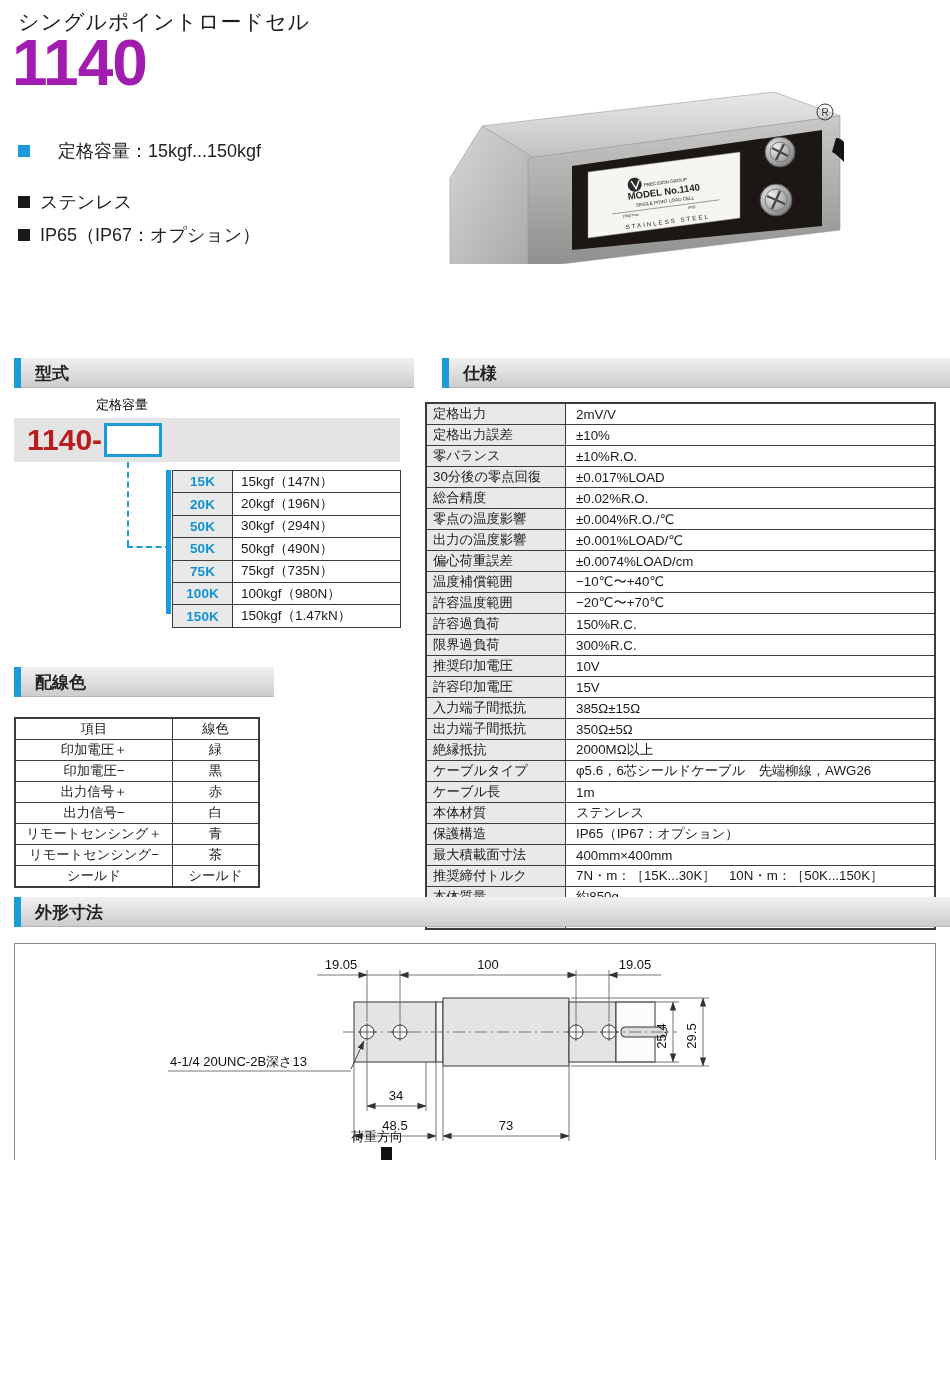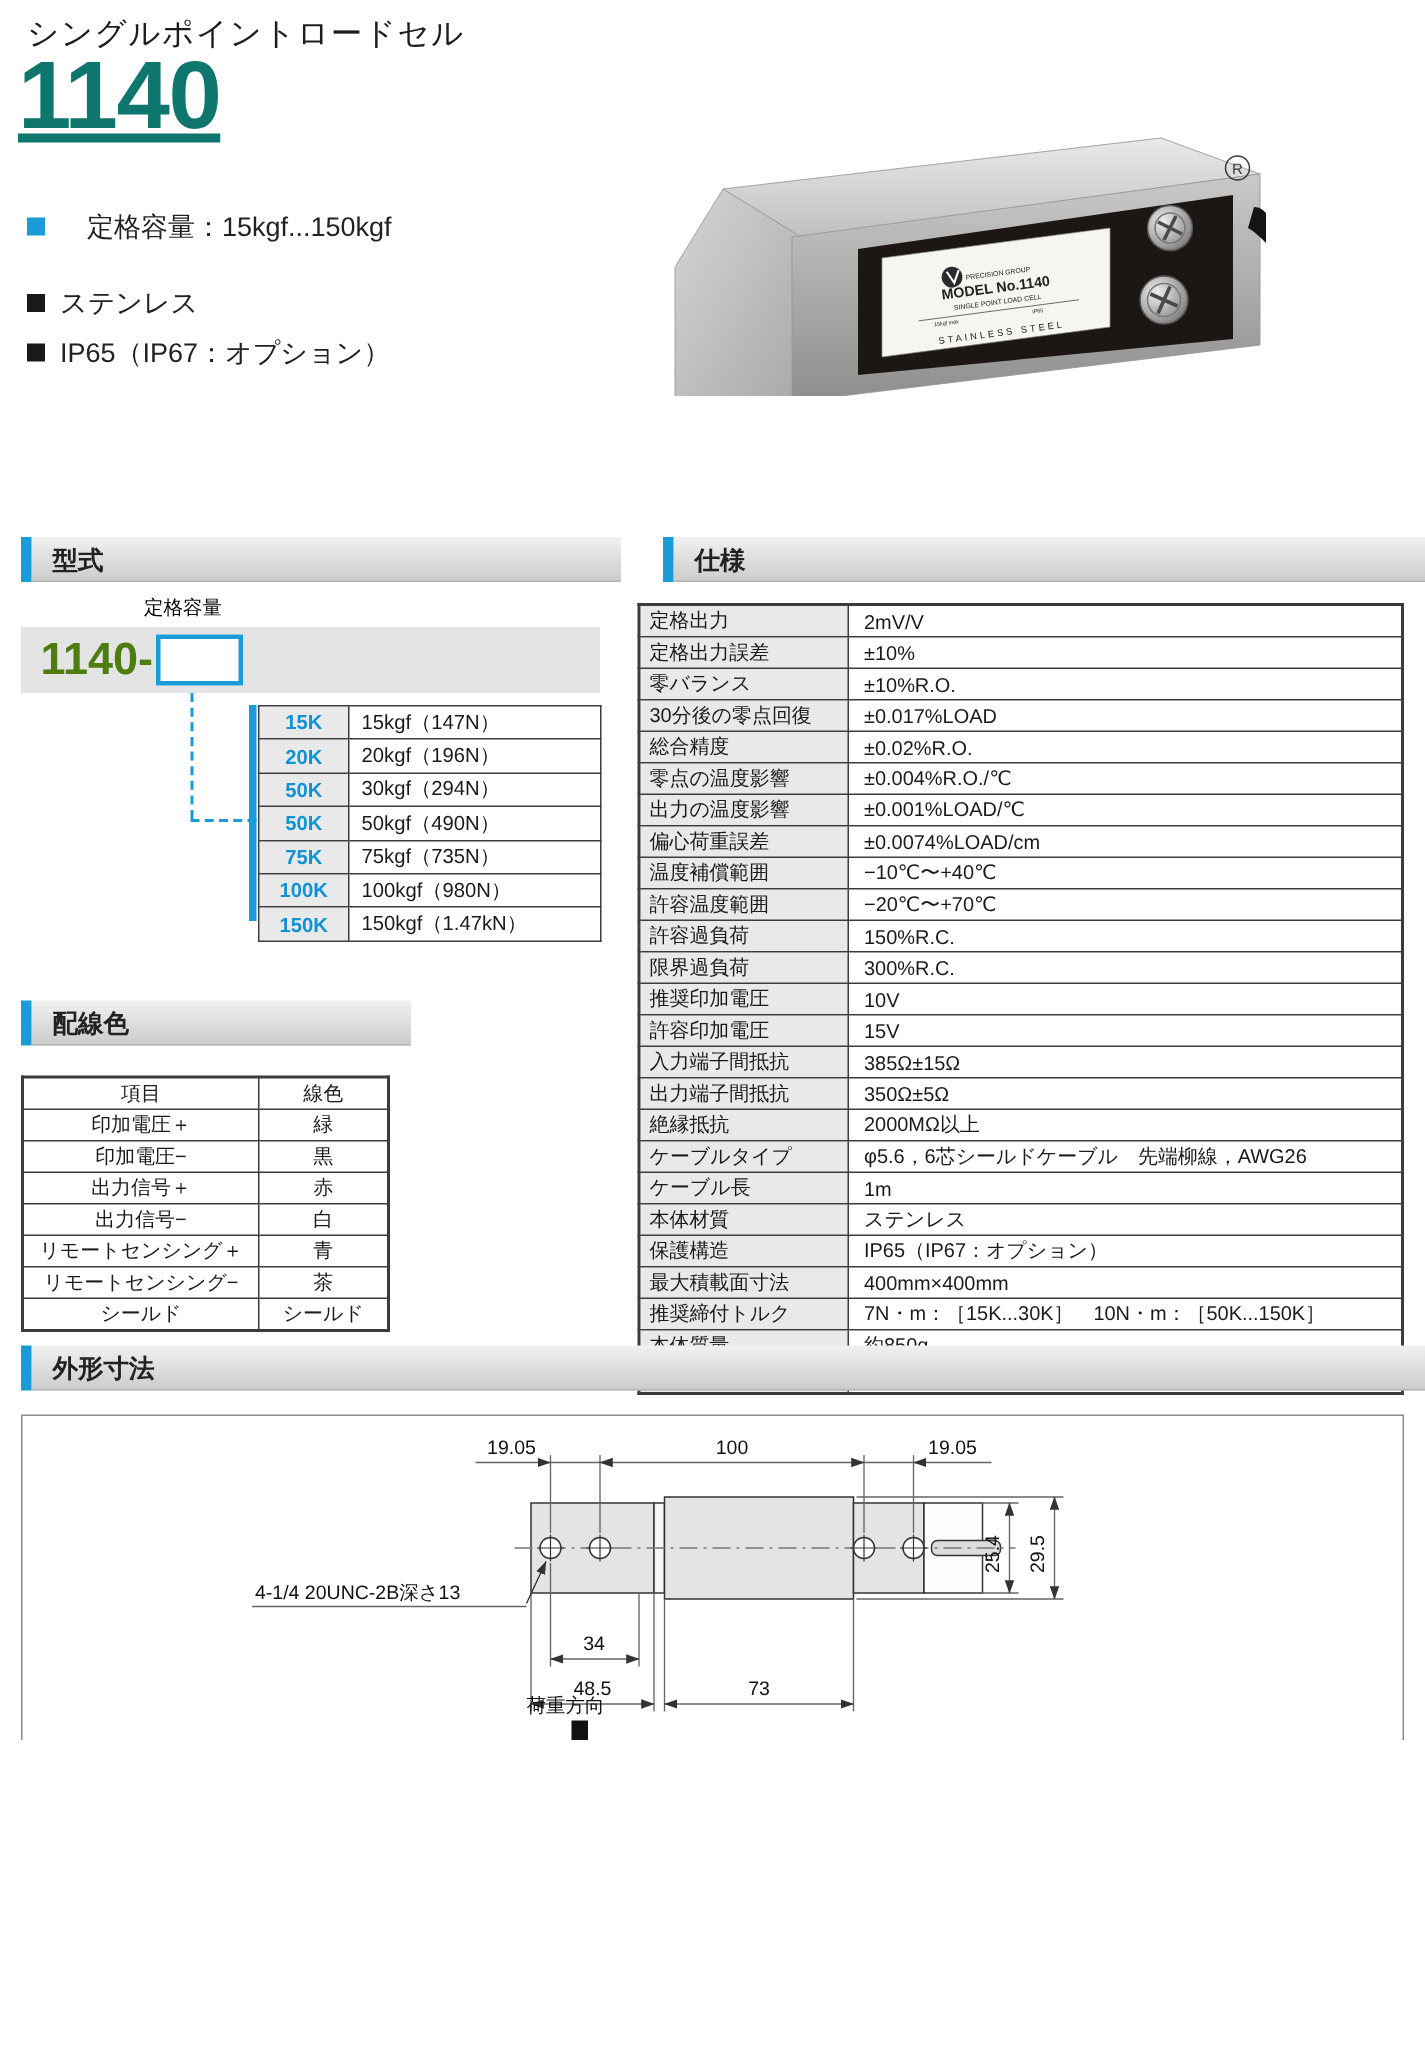--- a/index.html
+++ b/index.html
@@ -2,33 +2,33 @@
 <html lang="ja"><head>
 <meta charset="utf-8">
 <style>
   html,body{margin:0;padding:0;background:#fff;}
   body{font-family:"Liberation Sans","DejaVu Sans",sans-serif;color:#1a1a1a;}
   #page{position:relative;width:950px;height:1160px;background:#fff;overflow:hidden;}
   .abs{position:absolute;}
 
   
   .page-title{left:18px;top:8px;font-size:21px;letter-spacing:1px;color:#1c1c1c;}
-  .model-big{left:12px;top:26px;font-size:64px;font-weight:800;letter-spacing:-1px;color:#0f766e;text-decoration:underline;}
+  .model-big{left:12px;top:26px;font-size:64px;font-weight:800;letter-spacing:-1px;color:#a21caf;}
   .feature{display:flex;align-items:center;gap:10px;font-size:18px;color:#222;}
   .feature .sq{width:12px;height:12px;flex:0 0 12px;}
 
   
   .sec-head{height:30px;background:linear-gradient(#f1f1f1,#cbcbcb);border-left:7px solid #1b9cd8;
             display:flex;align-items:center;padding-left:14px;font-size:17px;font-weight:bold;color:#222;
             box-shadow:inset 0 -1px 0 #b5b5b5;}
 
   
   .cap-label{font-size:13px;color:#000000;}
   .model-band{background:#e4e4e4;display:flex;align-items:center;}
-  .model-prefix{font-size:30px;font-weight:800;color:#4d7c0f;margin-left:13px;letter-spacing:0;}
+  .model-prefix{font-size:30px;font-weight:800;color:#b91c1c;margin-left:13px;letter-spacing:0;}
   .cap-box{width:52px;height:28px;background:#fff;border:3px solid #1b9cd8;margin-left:2px;}
   .dash-v{border-left:2px dashed #1b9cd8;}
   .dash-h{border-top:2px dashed #1b9cd8;}
   .blue-bar{background:#1b9cd8;}
 
   table{border-collapse:collapse;table-layout:fixed;}
   td,th{overflow:hidden;white-space:nowrap;}
 
   .cap-table{width:229px;}
   .cap-table td{border:1px solid #3c3c3c;height:19.4px;font-size:13.5px;}

